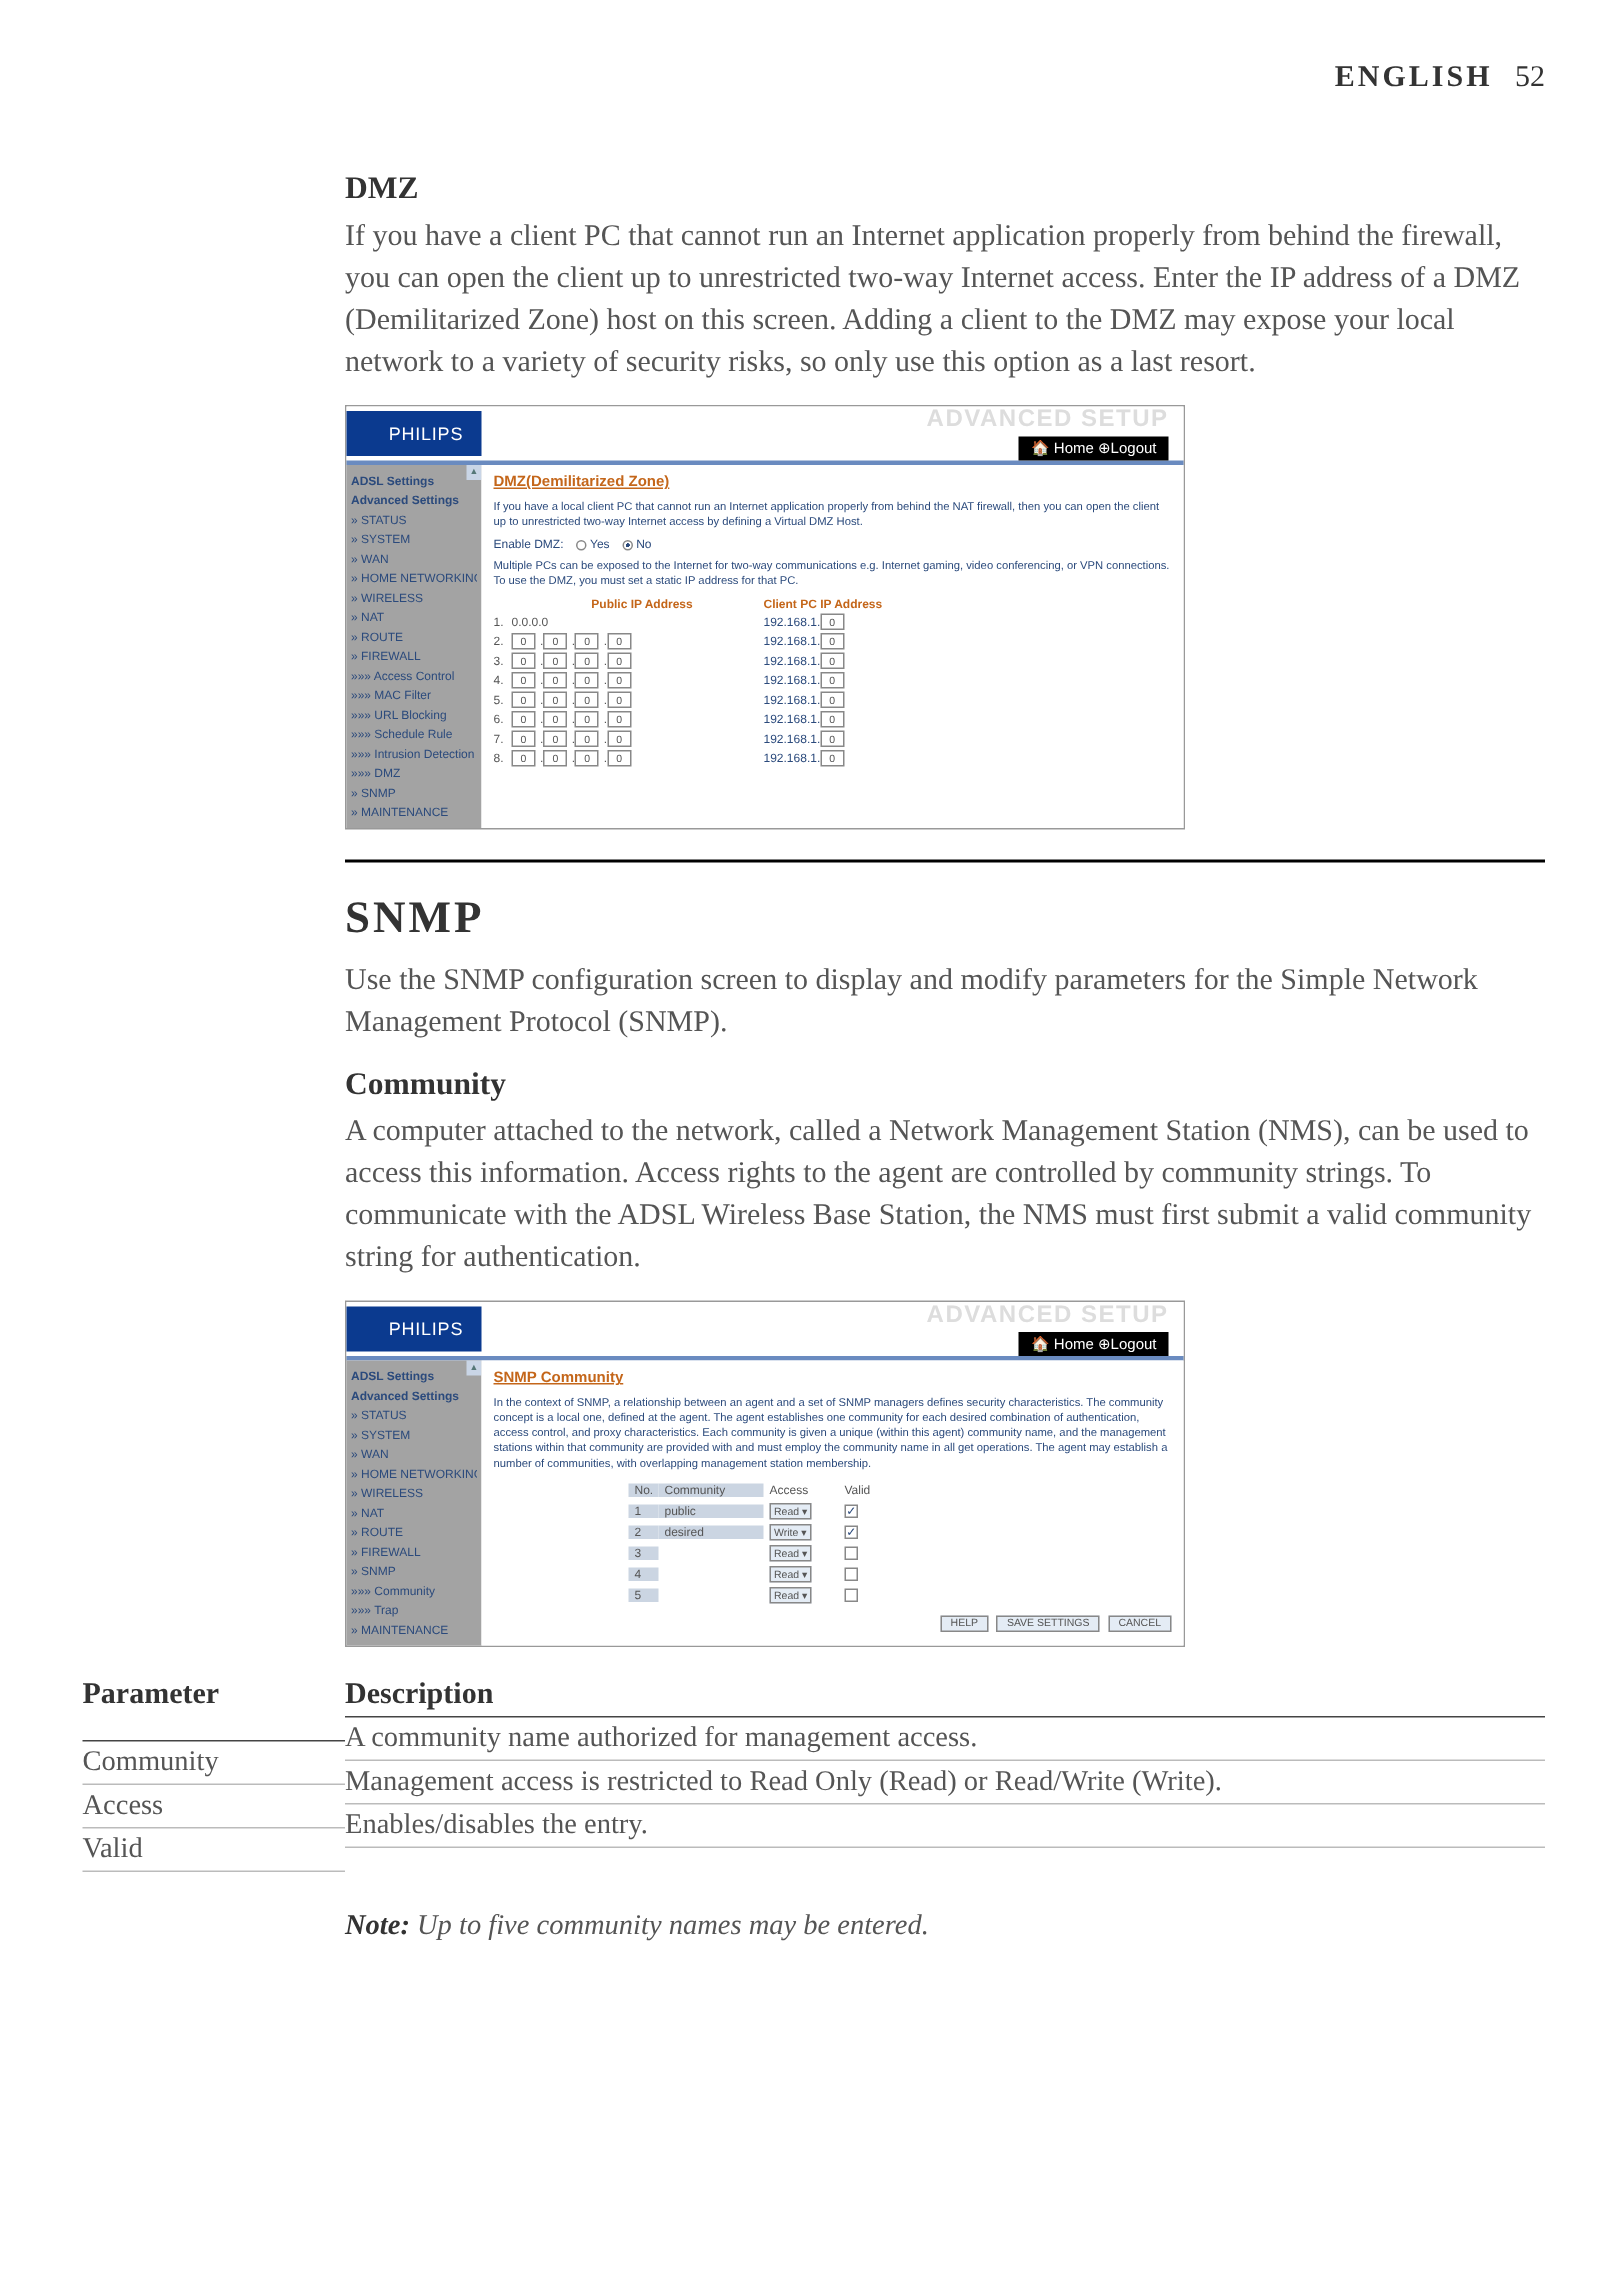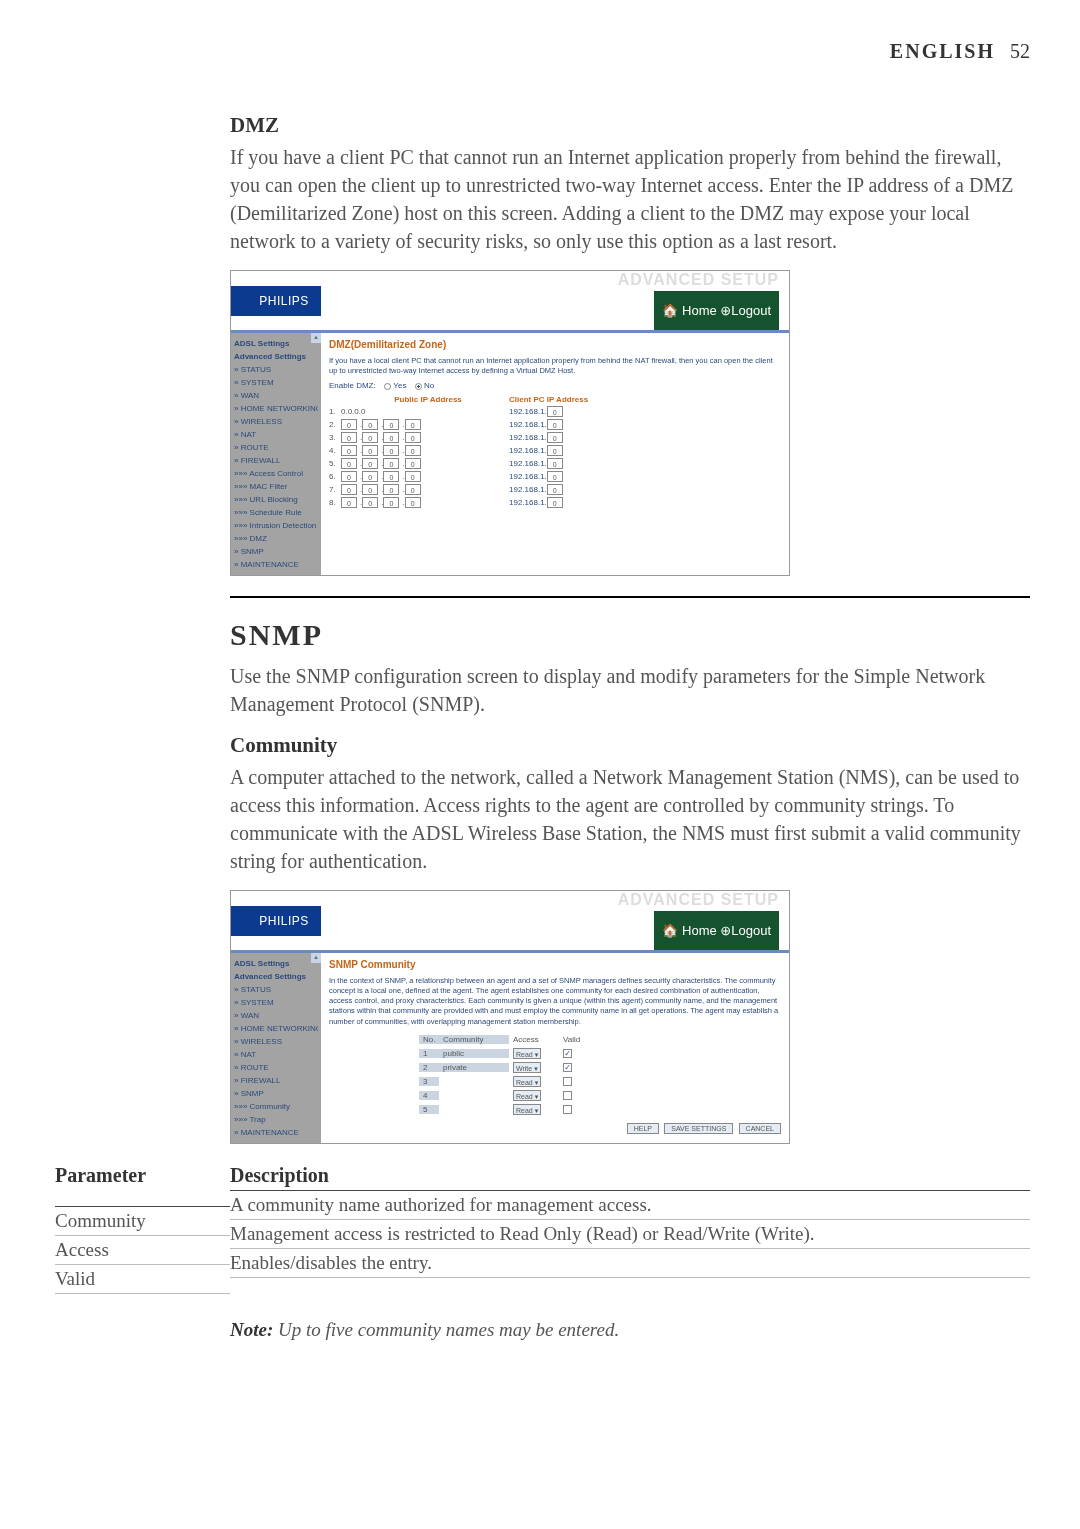--- a/index.html
+++ b/index.html
@@ -81,24 +81,24 @@
       padding-right: 10px;
     }
     .screenshot .adv-setup {
       color: #ddd;
       font-size: 16px;
       font-weight: bold;
       letter-spacing: 1px;
       display: block;
     }
     .screenshot .lil-links {
-      background: #14532d;
+      background: #000000;
       color: #fff;
-      font-size: 13px;
-      padding: 12px 8px;
+      font-size: 10px;
+      padding: 2px 8px;
       margin-top: 2px;
       display: inline-block;
     }
     .screenshot .divider-bar {
       height: 3px;
       background: #6a8bc0;
     }
     .screenshot .main {
       display: flex;
     }
@@ -124,20 +124,21 @@
       padding: 6px 8px;
       font-size: 8px;
       color: #555;
       position: relative;
     }
     .screenshot .content-title {
       color: #c4661a;
       font-weight: bold;
       font-size: 10px;
       margin-bottom: 6px;
+      text-decoration: underline;
     }
     .screenshot .content-desc {
       color: #2b4a7c;
       font-size: 7.5px;
       line-height: 1.35;
       margin-bottom: 5px;
     }
     .screenshot .dmz-enable {
       color: #2b4a7c;
       font-size: 8px;
@@ -322,20 +323,21 @@
         <div class="sb-item">» MAINTENANCE</div>
       </div>
     <div class="content">
       <div class="content-title">DMZ(Demilitarized Zone)</div>
       <div class="content-desc">If you have a local client PC that cannot run an Internet application properly from behind the NAT firewall, then you can open the client up to unrestricted two-way Internet access by defining a Virtual DMZ Host.</div>
       <div class="dmz-enable">
         <span>Enable DMZ:</span>&nbsp;&nbsp;
         <span class="radio"></span><span>Yes</span>&nbsp;&nbsp;
         <span class="radio filled"></span><span>No</span>
       </div>
+      <div class="content-desc">Multiple PCs can be exposed to the Internet for two-way communications e.g. Internet gaming, video conferencing, or VPN connections.  To use the DMZ, you must set a static IP address for that PC.</div>
       <div class="dmz-columns">
         <div class="left table-head" style="padding-left:18px;">Public IP Address</div>
         <div class="right table-head">Client PC IP Address</div>
       </div>
       <div id="dmz-rows">
           <div class="ip-row">
             <div style="width:180px;display:flex;align-items:center;">
               <span class="rownum">1.</span>
               <span style="font-size:8px;color:#555;">0.0.0.0</span>
             </div>
@@ -447,21 +449,21 @@
         </div>
         <div id="snmp-rows">
             <div class="snmp-row">
               <div class="col-no">1</div>
               <div class="col-comm">public</div>
               <div class="col-access"><span class="sel">Read ▾</span></div>
               <div class="col-valid"><span class="chk checked"></span></div>
             </div>
             <div class="snmp-row">
               <div class="col-no">2</div>
-              <div class="col-comm">private</div>
+              <div class="col-comm">desired</div>
               <div class="col-access"><span class="sel">Write ▾</span></div>
               <div class="col-valid"><span class="chk checked"></span></div>
             </div>
             <div class="snmp-row">
               <div class="col-no">3</div>
               <div class="col-comm"></div>
               <div class="col-access"><span class="sel">Read ▾</span></div>
               <div class="col-valid"><span class="chk"></span></div>
             </div>
             <div class="snmp-row">

